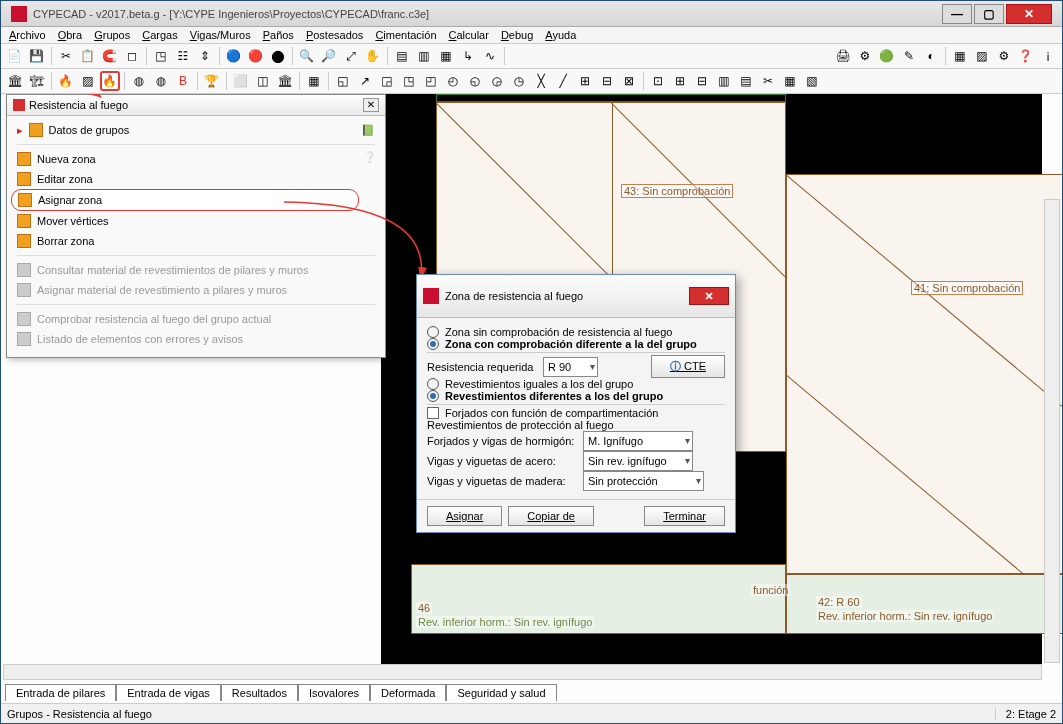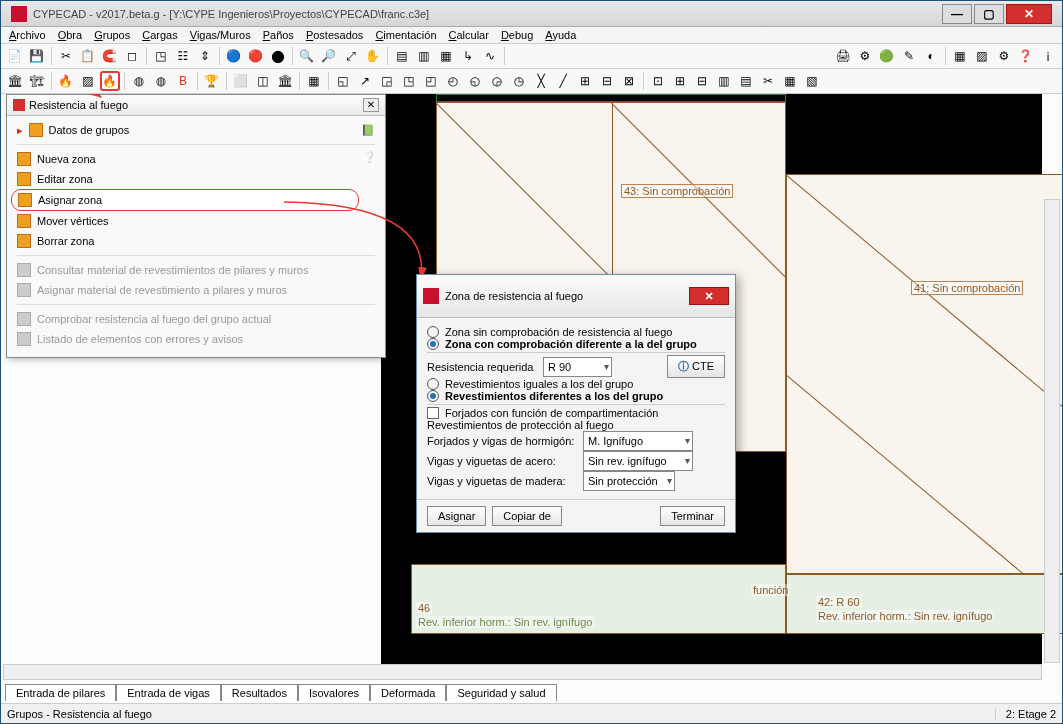--- a/index.html
+++ b/index.html
@@ -124,21 +124,21 @@
   .radio-row { display:flex; align-items:center; gap:6px;}
   .radio-row.sel { font-weight:bold;}
   .radio { width:12px;height:12px;border:1px solid #555;border-radius:50%;position:relative;}
   .radio.on::after { content:'';position:absolute;top:2px;left:2px;width:6px;height:6px;background:#2f6fb3;border-radius:50%;}
   .row { display:flex; align-items:center; gap:6px;}
   .row label { width:150px;}
   .combo { border:1px solid #888;background:#fff;height:20px;padding:0 16px 0 4px;position:relative;font-size:11px;line-height:18px;}
   .combo::after { content:'▾';position:absolute;right:2px;top:0;font-size:10px;color:#555;}
   .btn {
     border:1px solid #888; background:linear-gradient(#fff,#e5e5e5);
-    padding:3px 10px; font-size:11px;
+    padding:3px 18px; font-size:11px;text-decoration:underline;
   }
   .chk { width:12px;height:12px;border:1px solid #666;background:#fff;display:inline-block;}
   .dlg-sep { height:1px; background:#ccc; margin:2px 0;}
   .dlg-footer { display:flex; gap:6px; padding:6px 10px; border-top:1px solid #ccc;}
   .dlg-footer .spacer{flex:1;}
 
   
   svg.arrows { position:absolute; top:0;left:0; pointer-events:none;}
 
   
@@ -398,21 +398,21 @@
           <span class="radio"></span>
           <span>Zona sin comprobación de resistencia al fuego</span>
         </div>
         <div class="radio-row sel">
           <span class="radio on"></span>
           <span>Zona con comprobación diferente a la del grupo</span>
         </div>
         <div class="dlg-sep"></div>
         <div class="row">
           <label style="width:110px;">Resistencia requerida</label>
-          <div class="combo" style="width:69px;">R 90</div>
+          <div class="combo" style="width:55px;">R 90</div>
           <div style="flex:1"></div>
           <div class="btn">
             <span style="color:#2b6cb0;font-weight:bold;">ⓘ </span><span>CTE</span>
           </div>
         </div>
         <div class="radio-row">
           <span class="radio"></span>
           <span>Revestimientos iguales a los del grupo</span>
         </div>
         <div class="radio-row sel">
@@ -428,21 +428,21 @@
         <div class="row">
           <label>Forjados y vigas de hormigón:</label>
           <div class="combo" style="width:110px;">M. Ignífugo</div>
         </div>
         <div class="row">
           <label>Vigas y viguetas de acero:</label>
           <div class="combo" style="width:110px;">Sin rev. ignífugo</div>
         </div>
         <div class="row">
           <label>Vigas y viguetas de madera:</label>
-          <div class="combo" style="width:92px;">Sin protección</div>
+          <div class="combo" style="width:121px;">Sin protección</div>
         </div>
       </div>
       <div class="dlg-footer">
         <div class="btn">Asignar</div>
         <div class="btn">Copiar de</div>
         <div class="spacer"></div>
         <div class="btn">Terminar</div>
       </div>
     </div>
 

